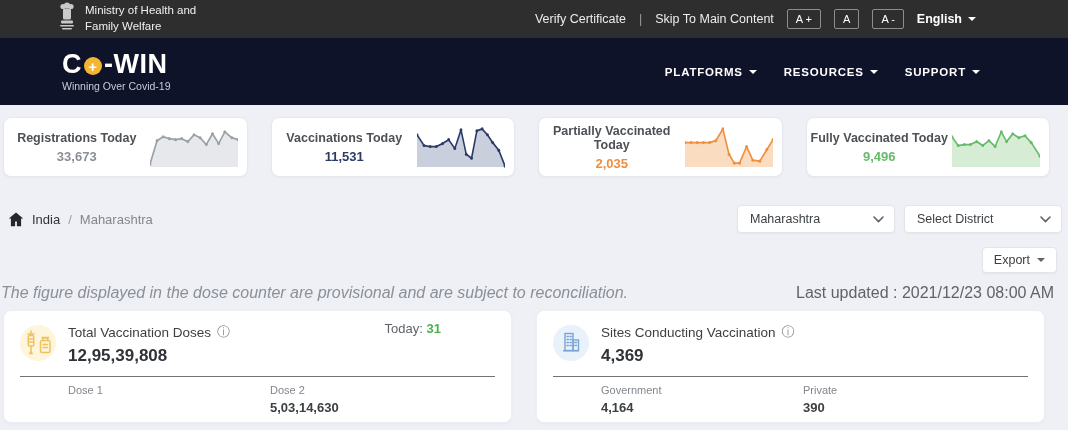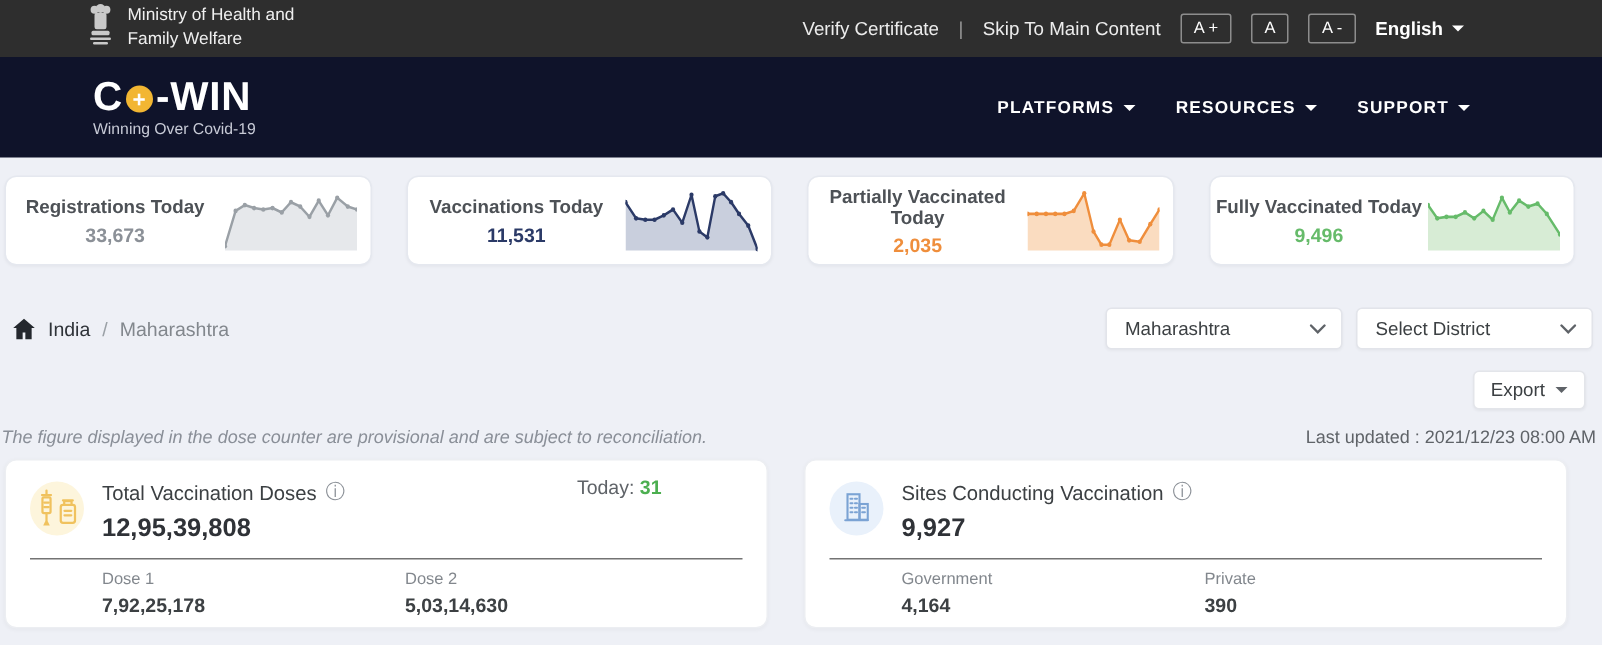--- a/index.html
+++ b/index.html
@@ -52,21 +52,21 @@
   .crumb-cur { color:#82878d; }
   .selects { display:flex; gap:9px; }
   .select { width:158px; height:28px; background:#fff; border:1px solid #e2e4ea; border-radius:4px;
     display:flex; align-items:center; justify-content:space-between; padding:0 10px 0 12px;
     font-size:12.5px; color:#3c4043; box-shadow:0 1px 2px rgba(0,0,0,.04); cursor:pointer; }
   .export-row { display:flex; justify-content:flex-end; padding:14px 11px 0 0; }
   .export-btn { background:#fff; border:1px solid #e3e5ea; border-radius:4px; height:26px;
     padding:0 11px; display:flex; align-items:center; gap:7px; font-size:12.5px; color:#3c4043;
     box-shadow:0 1px 2px rgba(0,0,0,.05); cursor:pointer; font-family:inherit; }
   .note-row { display:flex; justify-content:space-between; align-items:center;
-    margin-top:11px; padding:0 4px 0 1px; font-size:12px; }
+    margin-top:11px; padding:0 14px 0 1px; font-size:16px; }
   .note { font-style:italic; color:#8a8f98; }
   .updated { color:#5f6368; }
   
   .main-cards { display:flex; gap:24px; padding:8px 23px 0 3px; }
   .main-card { flex:1; background:#fff; border-radius:8px; border:1px solid #eceef2;
     padding:12px 16px 10px; position:relative; height:113px; box-shadow:0 1px 3px rgba(0,0,0,.04); }
   .card-head { display:flex; gap:12px; }
   .icon-circle { width:36px; height:36px; border-radius:50%; display:flex; align-items:center;
     justify-content:center; flex:none; margin-top:2px; }
   .icon-circle.yellow { background:#fdf5dc; }
@@ -308,21 +308,20 @@
         <div class="card-title">
           <span>Total Vaccination Doses</span>
           <span class="info">ⓘ</span>
         </div>
         <div class="card-value">12,95,39,808</div>
       </div>
     </div>
     <div class="card-cols">
       <div class="col-a">
         <div class="col-label">Dose 1</div>
-        <div class="col-value">7,92,25,178</div>
       </div>
       <div>
         <div class="col-label">Dose 2</div>
         <div class="col-value">5,03,14,630</div>
       </div>
     </div>
   </div>
 
   <div class="main-card">
     <div class="card-head">
@@ -332,21 +331,21 @@
           <rect x="14" y="9" width="5.5" height="10.5"></rect>
           <path d="M8 5.5h1.3M11 5.5h1.3M8 8.5h1.3M11 8.5h1.3M8 11.5h1.3M11 11.5h1.3M8 14.5h1.3M11 14.5h1.3M15.8 11.5h1.8M15.8 14.5h1.8"></path>
           <path d="M4.5 19.8h15"></path>
         </svg>
       </div>
       <div>
         <div class="card-title">
           <span>Sites Conducting Vaccination</span>
           <span class="info">ⓘ</span>
         </div>
-        <div class="card-value">9,927</div>
+        <div class="card-value">4,369</div>
       </div>
     </div>
     <div class="card-cols">
       <div class="col-a">
         <div class="col-label">Government</div>
         <div class="col-value">4,164</div>
       </div>
       <div>
         <div class="col-label">Private</div>
         <div class="col-value">390</div>

